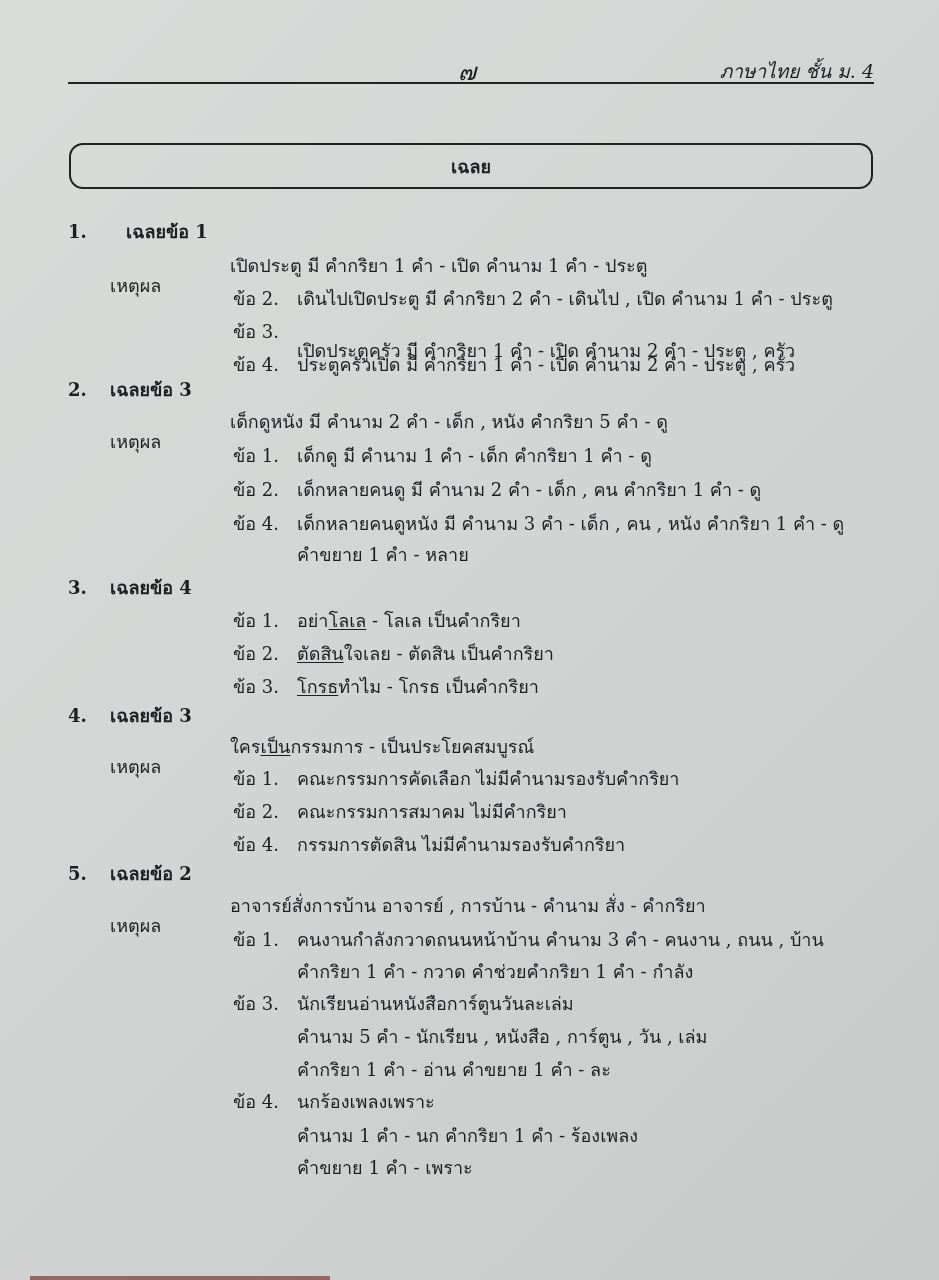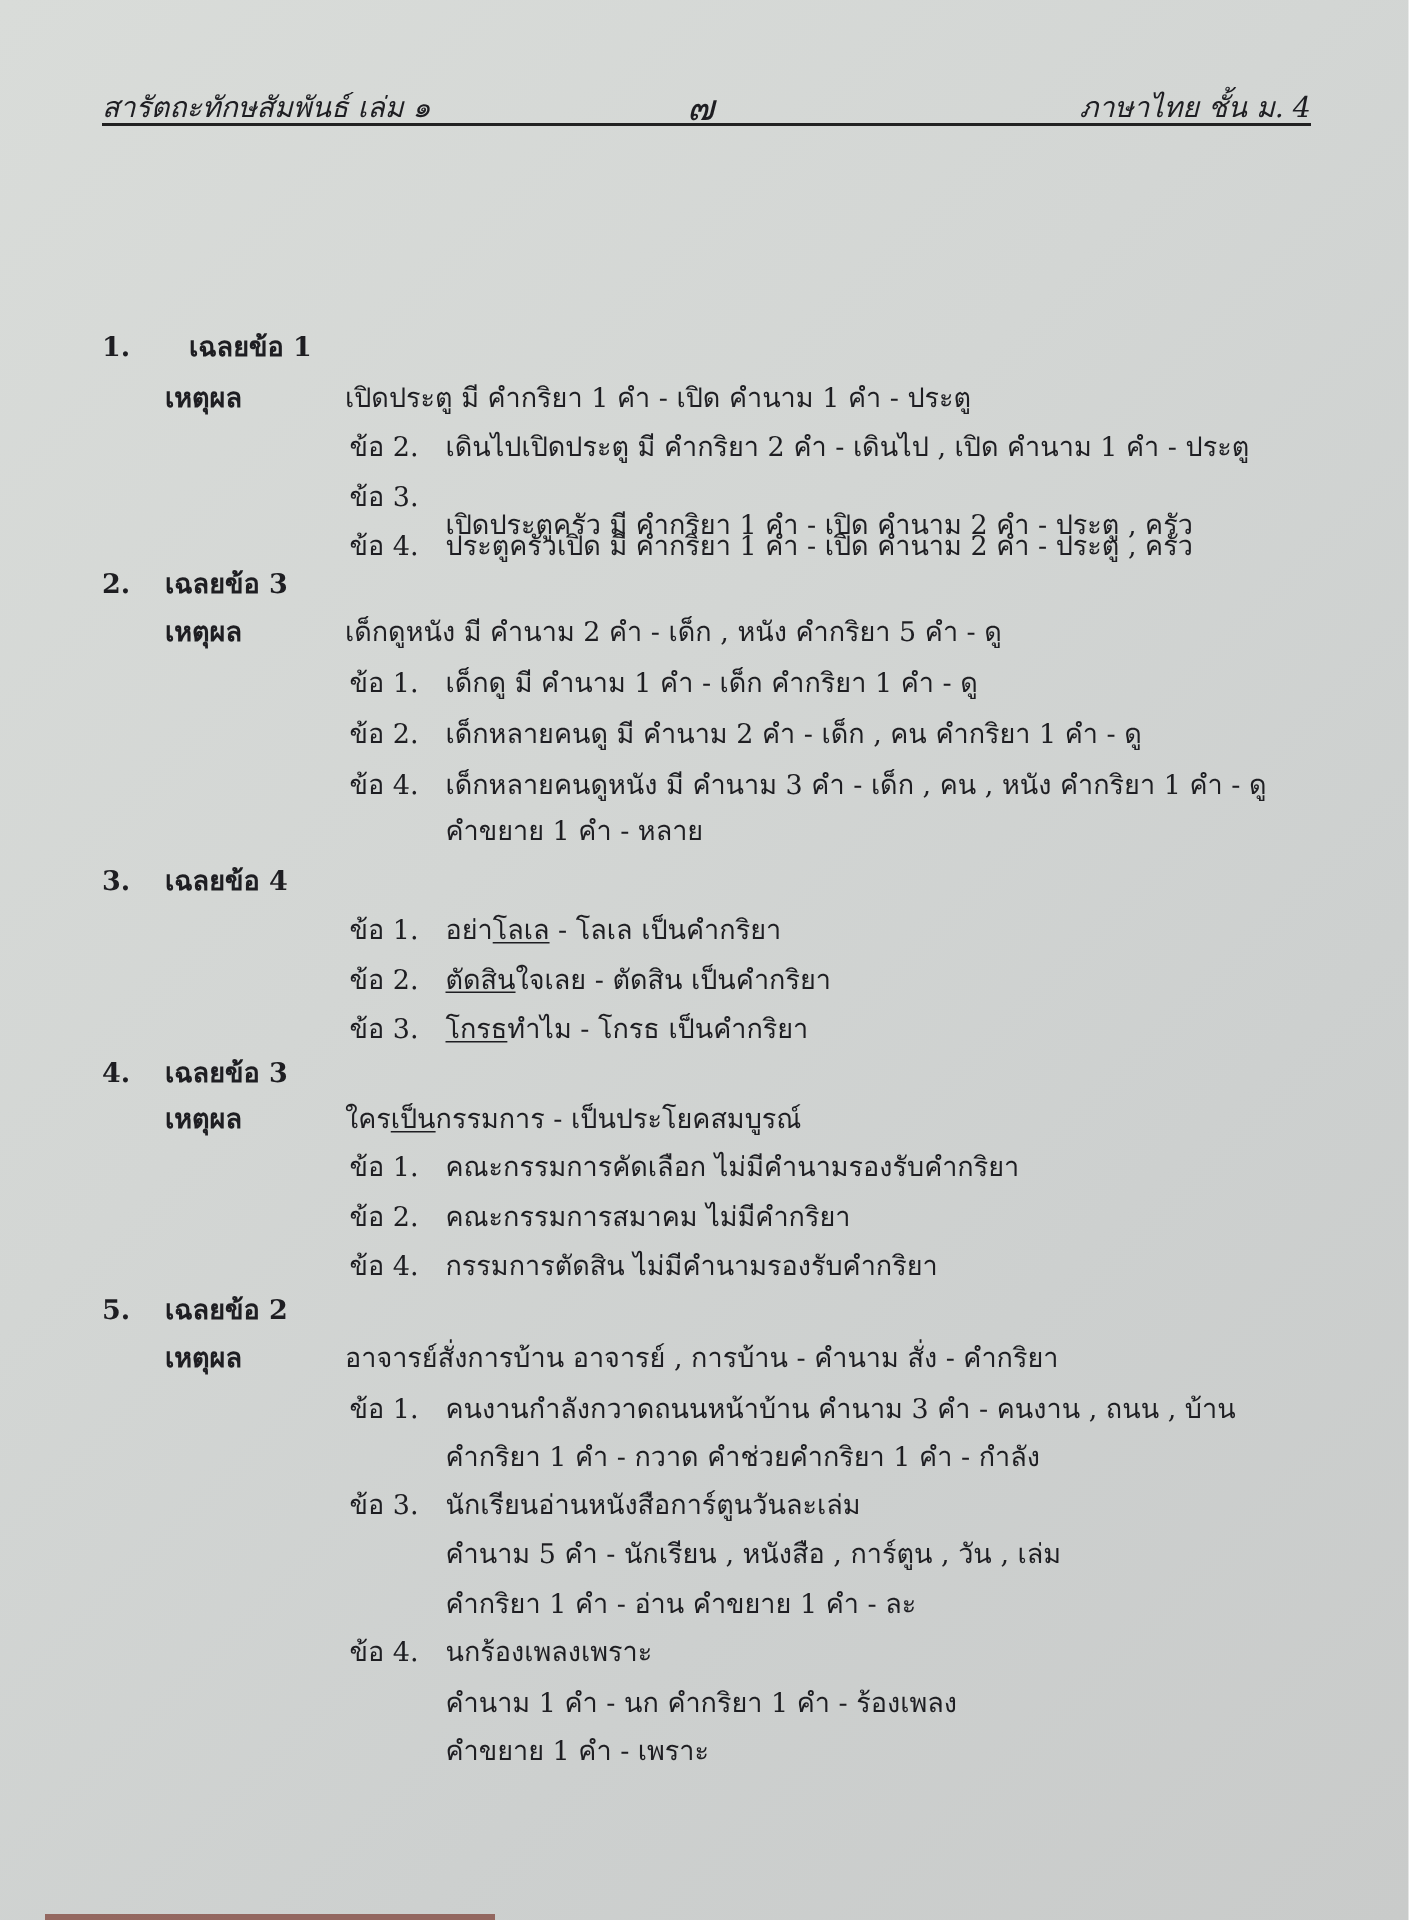--- a/index.html
+++ b/index.html
@@ -22,38 +22,40 @@
     .title-box {
       position:absolute; left:69px; top:143px; width:800px; height:42px;
       border:2px solid #222; border-radius:14px;
       display:flex; align-items:center; justify-content:center;
       font-size:18px; font-weight:bold;
     }
     .content { position:absolute; left:0; top:0; width:939px; }
     .line { position:absolute; font-size:18px; white-space:nowrap; line-height:24px; }
     .num { font-weight:bold; }
     .answer { font-weight:bold; }
-    .reason { font-weight:bold; }
+    .reason { font-weight:normal;margin-top:20px; }
     u { text-decoration:underline; text-underline-offset:2px; }
     .stain {
       position:absolute; left:30px; bottom:0; width:300px; height:4px;
       background:#7a3a30; opacity:.7;
     }
   </style>
 </head>
 <body>
 
 <div class="page">
 
   <div class="header">
-    <span class="left">สารัตถะทักษสัมพันธ์ เล่ม ๑</span>
     <span class="center">๗</span>
     <span class="right">ภาษาไทย ชั้น ม. 4</span>
   </div>
 
+  <div class="title-box">
+    <span>เฉลย</span>
+  </div>
 
   <div class="content">
 
     <div class="line num" style="left:68px;top:220px">1.</div>
     <div class="line answer" style="left:126px;top:220px">เฉลยข้อ 1</div>
     <div class="line reason" style="left:110px;top:254px">เหตุผล</div>
     <div class="line" style="left:230px;top:254px">เปิดประตู   มี คำกริยา 1 คำ - เปิด คำนาม 1 คำ - ประตู</div>
     <div class="line" style="left:233px;top:287px">ข้อ 2.</div>
     <div class="line" style="left:297px;top:287px">เดินไปเปิดประตู มี คำกริยา 2 คำ - เดินไป , เปิด คำนาม 1 คำ - ประตู</div>
     <div class="line" style="left:233px;top:320px">ข้อ 3.</div>

